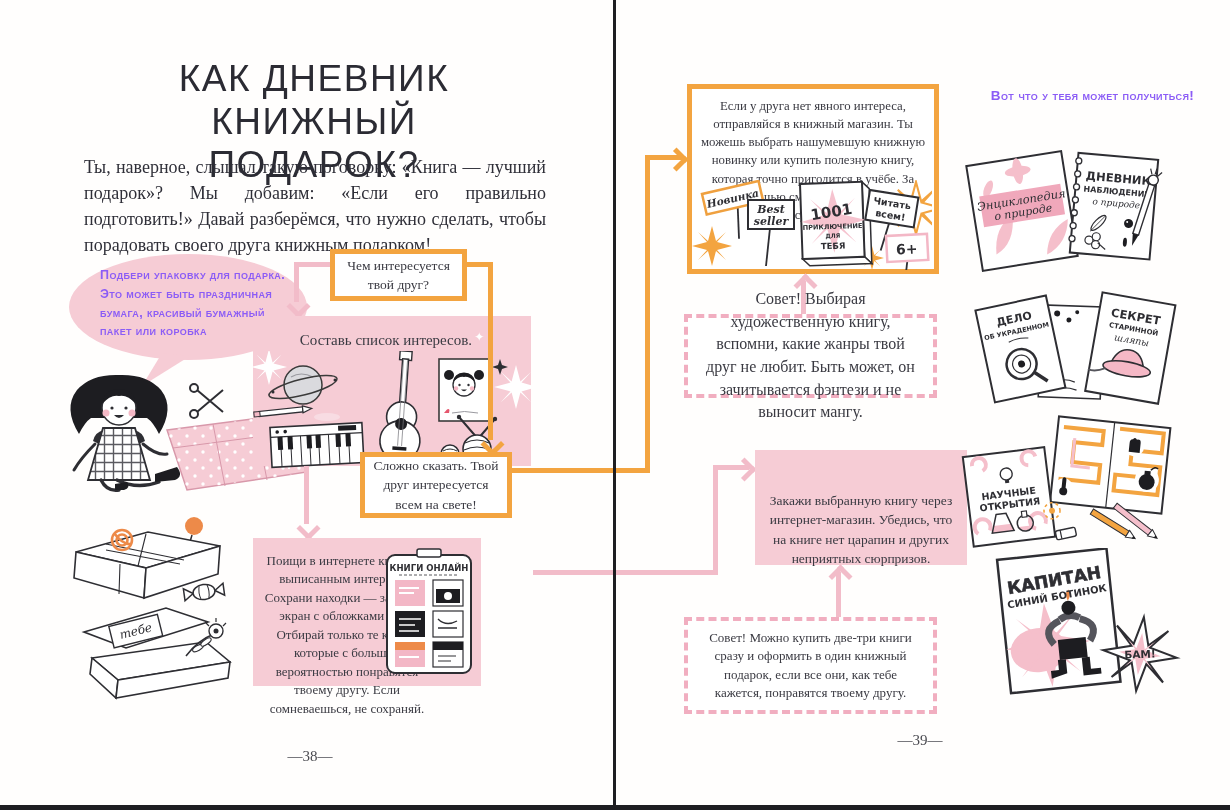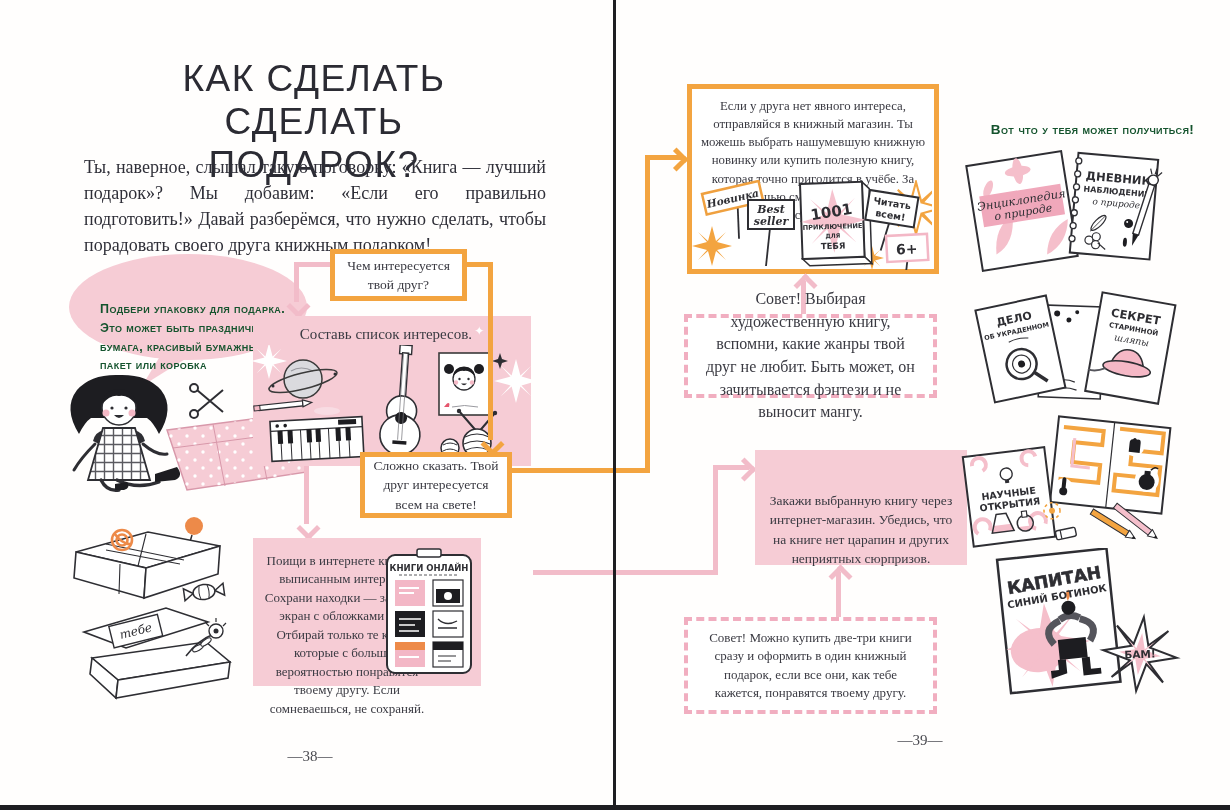--- a/index.html
+++ b/index.html
@@ -11,21 +11,21 @@
   }
   html,body{margin:0;padding:0;background:#fff;}
   .spread{position:relative;width:1230px;height:810px;background:#fffefd;overflow:hidden;
           font-family:"Liberation Serif",serif;color:#38383F;}
   .abs{position:absolute;}
   
   .title{font-family:"Liberation Sans",sans-serif;font-weight:400;color:#2b2b33;
          font-size:37px;line-height:1.16;letter-spacing:1.5px;text-align:center;}
   .intro{font-size:18px;line-height:1.45;text-align:justify;color:#2f2f38;}
   .smallcaps{font-family:"Liberation Sans",sans-serif;font-weight:700;font-variant:small-caps;
-             color:#14532d;letter-spacing:.4px;margin-top:34px;}
+             color:#8b5cf6;letter-spacing:.4px;}
   .boxtext{font-family:"Liberation Serif",serif;font-size:13.5px;line-height:1.42;text-align:center;color:#3a3a42;}
   .pagenum{font-size:15px;color:#4a4a50;text-align:center;}
   
   .obox{background:#fff;border:5px solid var(--orange);box-shadow:inset 0 0 0 2px #fff;
         display:flex;align-items:center;justify-content:center;padding:16px 8px;box-sizing:border-box;}
   .pinkbox{background:var(--pink);box-sizing:border-box;}
   .dashbox{background:#fff;border:4px dashed var(--pinkdash);display:flex;align-items:center;
            justify-content:center;box-sizing:border-box;padding:6px 14px;}
   
   .line{position:absolute;}
@@ -52,21 +52,21 @@
 <svg width="0" height="0" style="position:absolute" aria-hidden="true">
   <defs>
     <polygon id="burst" points="20,0 5,4 14,14 4,5 0,20 -4,5 -14,14 -5,4 -20,0 -5,-4 -14,-14 -4,-5 0,-20 4,-5 14,-14 5,-4"></polygon>
     <polygon id="spark4" points="0,-8 2,-2 8,0 2,2 0,8 -2,2 -8,0 -2,-2"></polygon>
   </defs>
 </svg>
 
 <div class="spread">
 
   <div class="abs title" style="left:88px;top:58px;width:452px;">
-    <div>КАК СДЕЛАТЬ СДЕЛАТЬ</div>
+    <div>КАК ДНЕВНИК КНИЖНЫЙ</div>
     <div>ПОДАРОК?</div>
   </div>
 
   <p class="abs intro" style="left:84px;top:136px;width:462px;">Ты, наверное, слышал такую поговорку: «Книга — лучший подарок»? Мы добавим: «Если его правильно подготовить!» Давай разберёмся, что нужно сделать, чтобы порадовать своего друга книжным подарком!</p>
 
   <div class="abs" style="left:62px;top:250px;width:252px;height:140px;">
     <svg viewBox="0 0 252 140" width="252" height="140">
       <ellipse cx="126" cy="57" rx="119" ry="53" fill="#F6CCD5"></ellipse>
       <path d="M100,103 L80,136 L128,106 Z" fill="#F6CCD5"></path>
     </svg>
@@ -166,21 +166,21 @@
 
   <div class="abs obox boxtext" style="left:330px;top:249px;width:137px;height:52px;">
     <span>Чем интересуется твой друг?</span>
   </div>
 
   <div class="line pink" style="left:294px;top:262px;width:36px;height:5px;"></div>
   <div class="line pink" style="left:294px;top:262px;width:5px;height:40px;"></div>
   <div class="chev pink down" style="left:290px;top:298px;"></div>
 
   <div class="abs pinkbox" style="left:253px;top:316px;width:278px;height:150px;">
-    <div class="boxtext" style="padding-top:7px;font-size:15px;">
+    <div class="boxtext" style="padding-top:13px;font-size:15px;">
       <span>Составь список интересов.</span><span class="star">✦</span>
     </div>
     <svg viewBox="0 0 278 118" width="278" height="118" style="display:block">
       <use href="#burst" transform="translate(16,16) scale(0.9)" fill="#fff"></use>
       <use href="#burst" transform="translate(263,36) scale(1.1)" fill="#fff"></use>
       <use href="#burst" transform="translate(36,106) scale(0.75)" fill="#fff"></use>
       <g>
         <circle cx="50" cy="34" r="19" fill="#DADADE" stroke="#3a3a3a" stroke-width="1.5"></circle>
         <path d="M38,26 q10,-6 22,0" stroke="#9a9aa0" stroke-width="1.2" fill="none"></path>
         <ellipse cx="50" cy="36" rx="35" ry="8" fill="none" stroke="#3a3a3a" stroke-width="1.5" transform="rotate(-14 50 36)"></ellipse>

